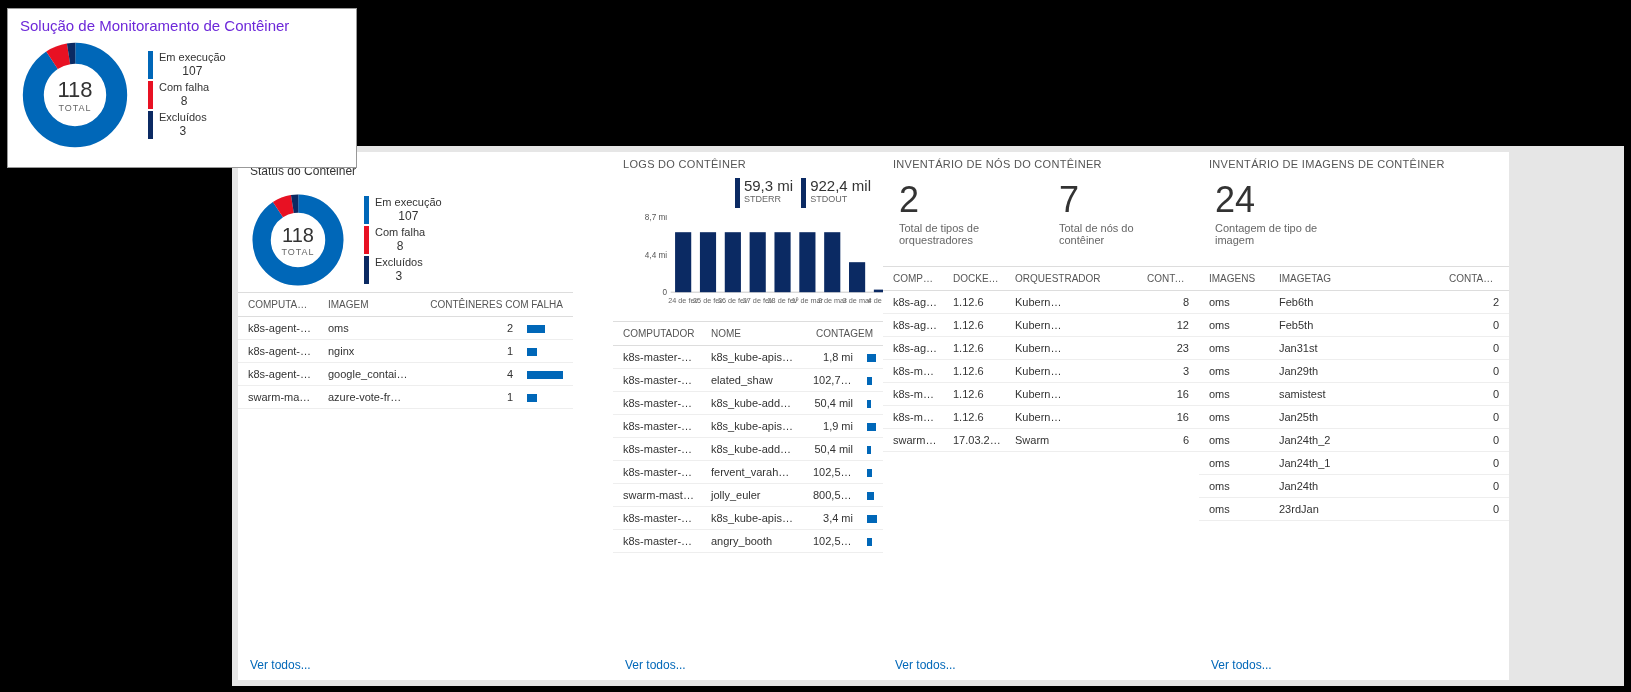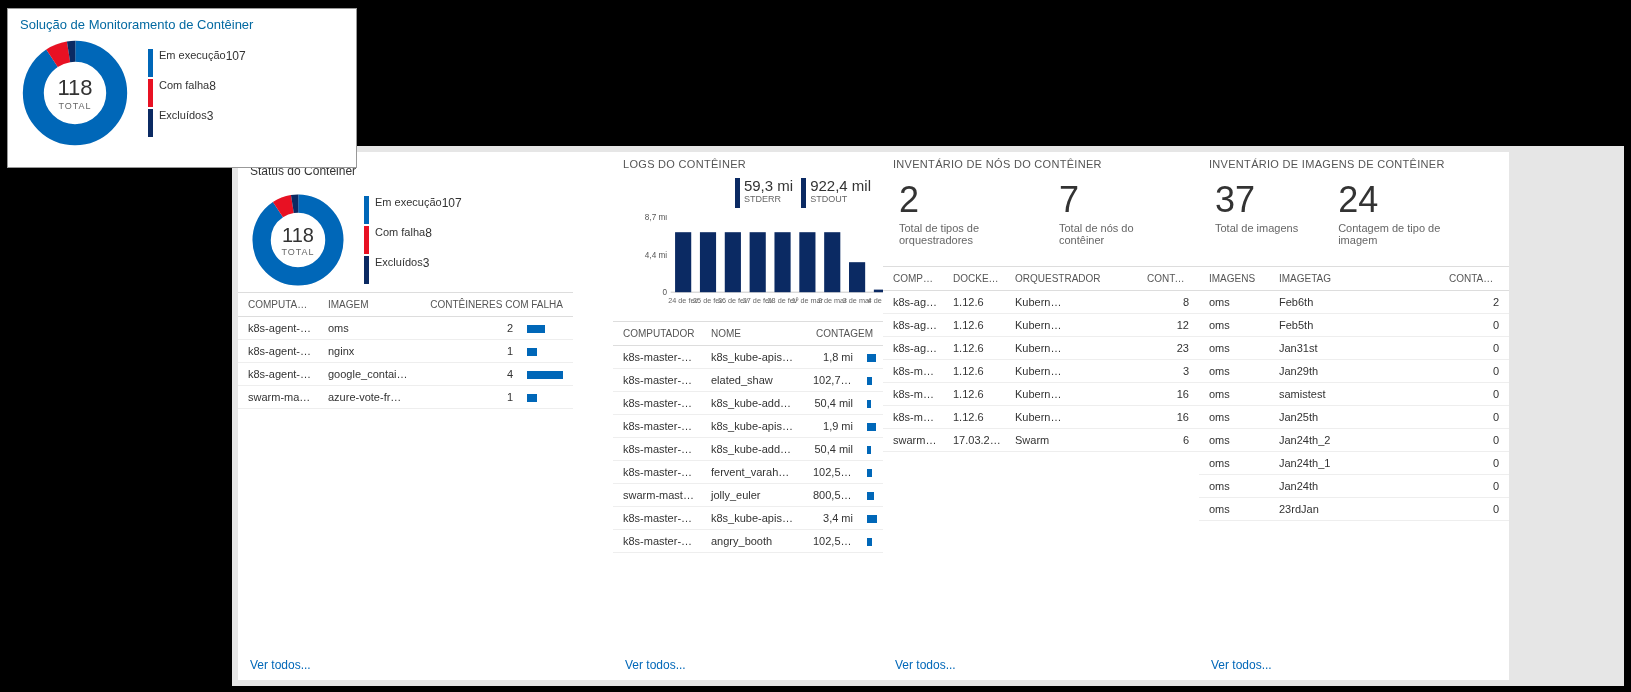--- a/index.html
+++ b/index.html
@@ -18,36 +18,36 @@
   .popup {
     position: absolute;
     top: 8px; left: 7px;
     width: 350px;
     height: 160px;
     background: #fff;
     border: 1px solid #999;
     z-index: 10;
     padding: 8px 12px;
   }
-  .popup-title { font-size: 13px; color:#0369a1; margin-bottom:6px; }
+  .popup-title { font-size: 15px; color:#6d28d9; margin-bottom:6px; }
 
   
   .donut-wrap { display:flex; align-items:center; gap:18px; margin-top:6px; }
   .donut { position:relative; width:110px; height:110px;text-align:right; }
   .donut svg { width:110px; height:110px; }
   .donut-center {
     position:absolute; top:0; left:0; width:100%; height:100%;
     display:flex; flex-direction:column; align-items:center; justify-content:center;
   }
   .donut-center .big { font-size:22px; color:#333; }
   .donut-center .lbl { font-size:9px; color:#666; letter-spacing:1px; }
   .legend { display:flex; flex-direction:column; gap:2px; }
   .legend-row { display:flex; align-items:flex-start; gap:6px; }
   .legend-bar { width:5px; height:28px; }
-  .legend-txt { display:flex; flex-direction:row; line-height:1.2;text-align:center; }
+  .legend-txt { display:flex; flex-direction:column; line-height:1.2;text-align:center; }
   .legend-name { font-size:11px; color:#333; }
   .legend-val  { font-size:12px; color:#333; }
 
   
   .strip {
     position:absolute;
     top:146px;
     left:232px;
     width:1392px;
     height:540px;
@@ -454,24 +454,20 @@
           </tbody>
       </table>
     </div>
     <div class="see-all">Ver todos...</div>
   </div>
 
   <div class="card c4">
     <div class="card-header">INVENTÁRIO DE IMAGENS DE CONTÊINER</div>
     <div class="kpi-row" id="card4-kpis">
         <div class="kpi">
-          <div class="num">37</div>
-          <div class="lbl">Total de imagens</div>
-        </div>
-        <div class="kpi">
           <div class="num">24</div>
           <div class="lbl">Contagem de tipo de imagem</div>
         </div>
       </div>
     <div class="card-table">
       <table>
         <colgroup>
             <col style="width:70px">
             <col>
             <col style="width:70px">

